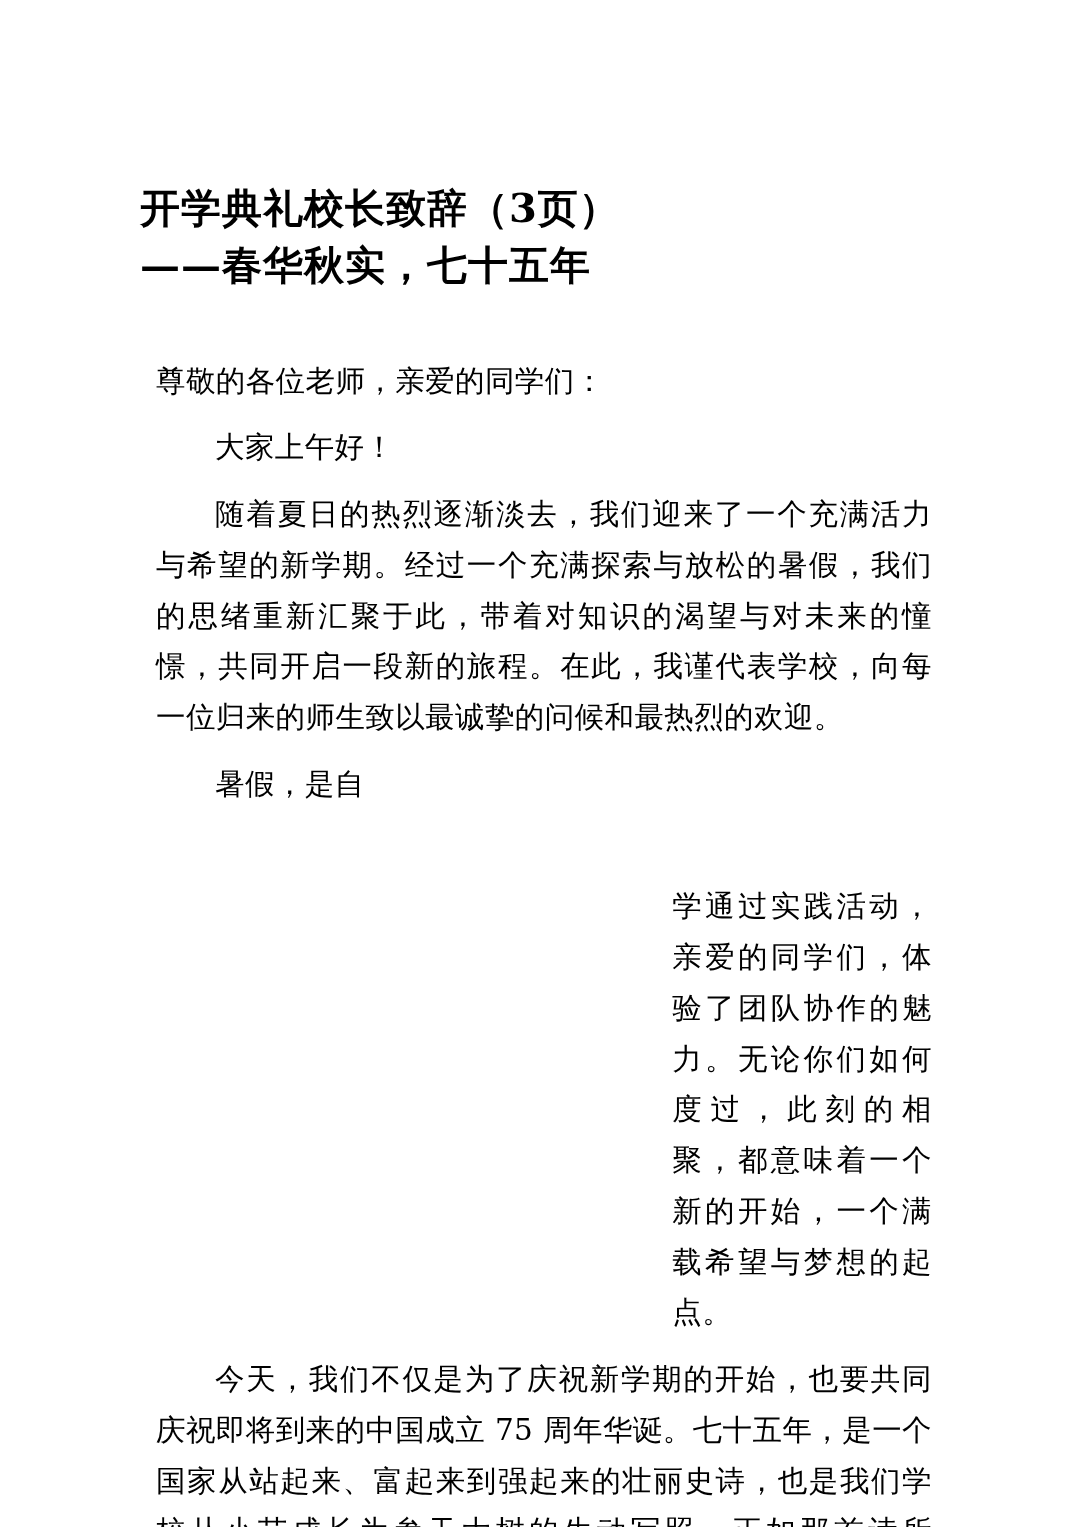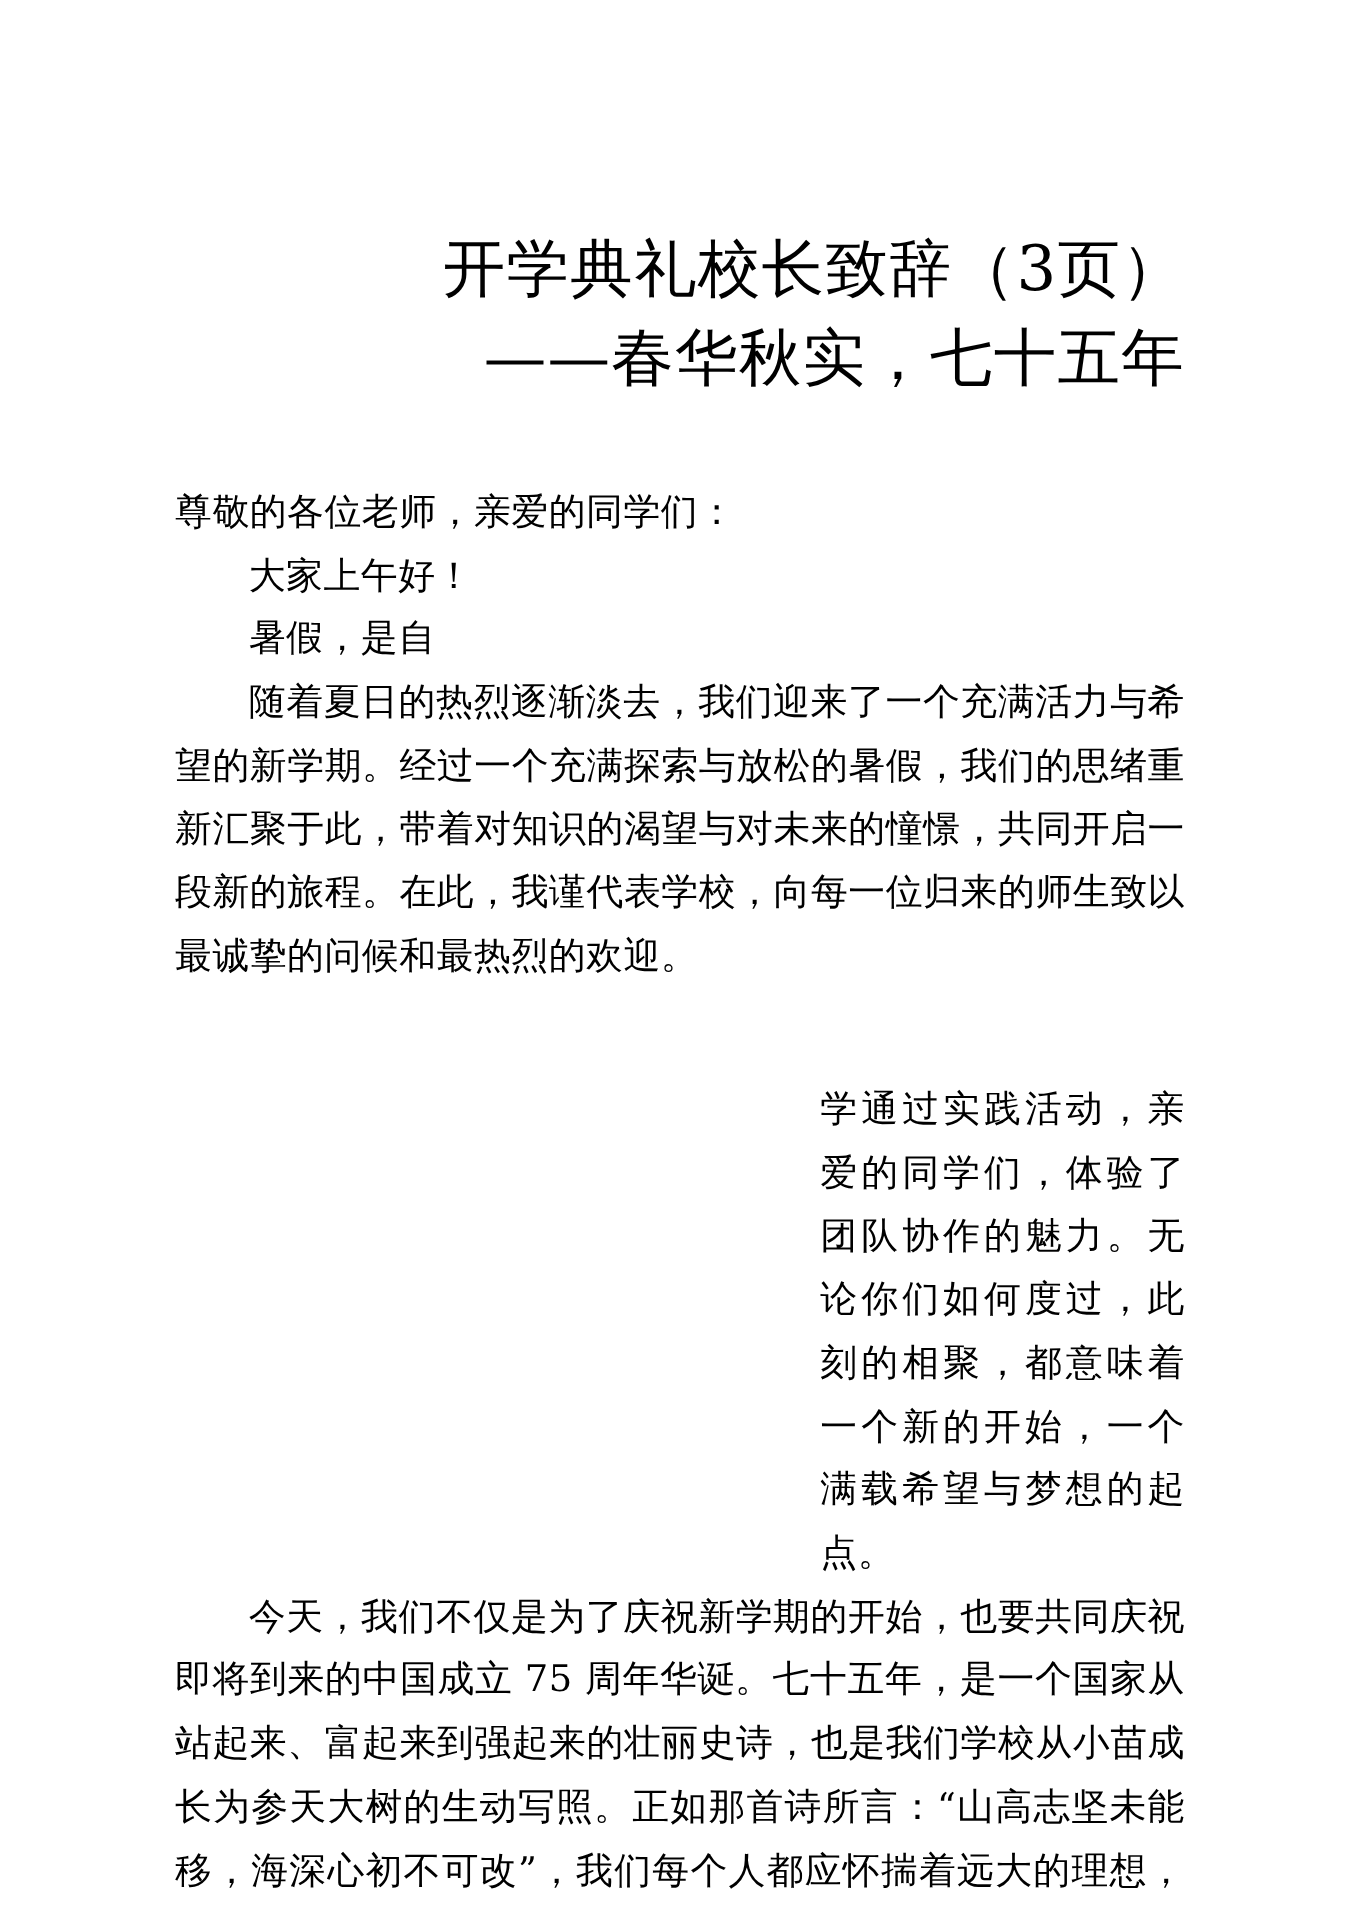--- a/index.html
+++ b/index.html
@@ -17,37 +17,37 @@
   .page {
     position: relative;
     width: 1080px;
     height: 1527px;
     box-sizing: border-box;
     padding: 180px 132px 60px 140px;
     background: #ffffff;
     overflow: hidden;
   }
   .doc-title {
-    text-align: right;
-    font-weight: normal;
-    font-size: 50px;
+    text-align: left;
+    font-weight: bold;
+    font-size: 40px;
     line-height: 1.42;
     letter-spacing: 1px;
   }
   .doc-title .line1 {
     display: block;
   }
   .doc-title .line2 {
     display: block;
   }
   .body-block {
     margin-top: 62px;
   }
   p.para {
-    margin: 0;
+    margin: 16px;
     font-size: 29.5px;
     line-height: 1.72;
     text-align: justify;
     text-justify: inter-ideograph;
     letter-spacing: 0.4px;
   }
   p.indent {
     text-indent: 2em;
   }
   p.gap-before {
@@ -64,19 +64,19 @@
 <div class="page">
 
   <div class="doc-title">
     <span class="line1">开学典礼校长致辞（3页）</span>
     <span class="line2">——春华秋实，七十五年</span>
   </div>
 
   <div class="body-block">
     <p class="para">尊敬的各位老师，亲爱的同学们：</p>
     <p class="para indent">大家上午好！</p>
+    <p class="para indent">随着夏日的热烈逐渐淡去，我们迎来了一个充满活力与希望的新学期。经过一个充满探索与放松的暑假，我们的思绪重新汇聚于此，带着对知识的渴望与对未来的憧憬，共同开启一段新的旅程。在此，我谨代表学校，向每一位归来的师生致以最诚挚的问候和最热烈的欢迎。</p>
     <p class="para indent">暑假，是自</p>
-    <p class="para indent">随着夏日的热烈逐渐淡去，我们迎来了一个充满活力与希望的新学期。经过一个充满探索与放松的暑假，我们的思绪重新汇聚于此，带着对知识的渴望与对未来的憧憬，共同开启一段新的旅程。在此，我谨代表学校，向每一位归来的师生致以最诚挚的问候和最热烈的欢迎。</p>
     <p class="para right-start gap-before">学通过实践活动，亲爱的同学们，体验了团队协作的魅力。无论你们如何度过，此刻的相聚，都意味着一个新的开始，一个满载希望与梦想的起点。</p>
     <p class="para indent">今天，我们不仅是为了庆祝新学期的开始，也要共同庆祝即将到来的中国成立 75 周年华诞。七十五年，是一个国家从站起来、富起来到强起来的壮丽史诗，也是我们学校从小苗成长为参天大树的生动写照。正如那首诗所言：“山高志坚未能移，海深心初不可改”，我们每个人都应怀揣着远大的理想，以“天生我材必有用”的自信，勇敢地追求梦想。</p>
   </div>
 
 </div>
 
 </body></html>

